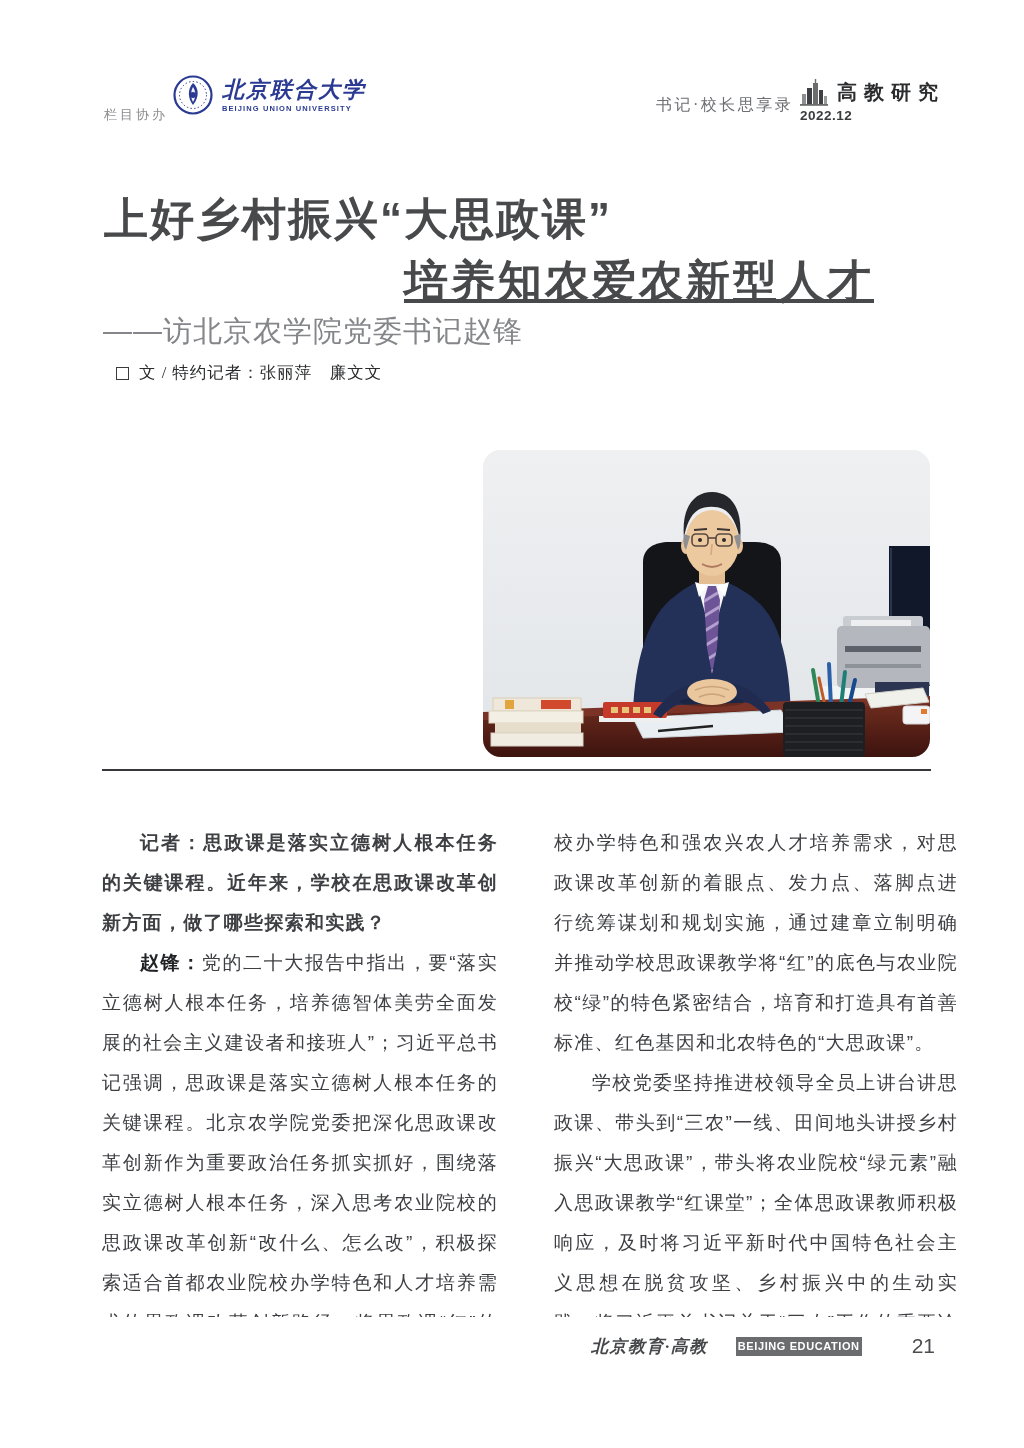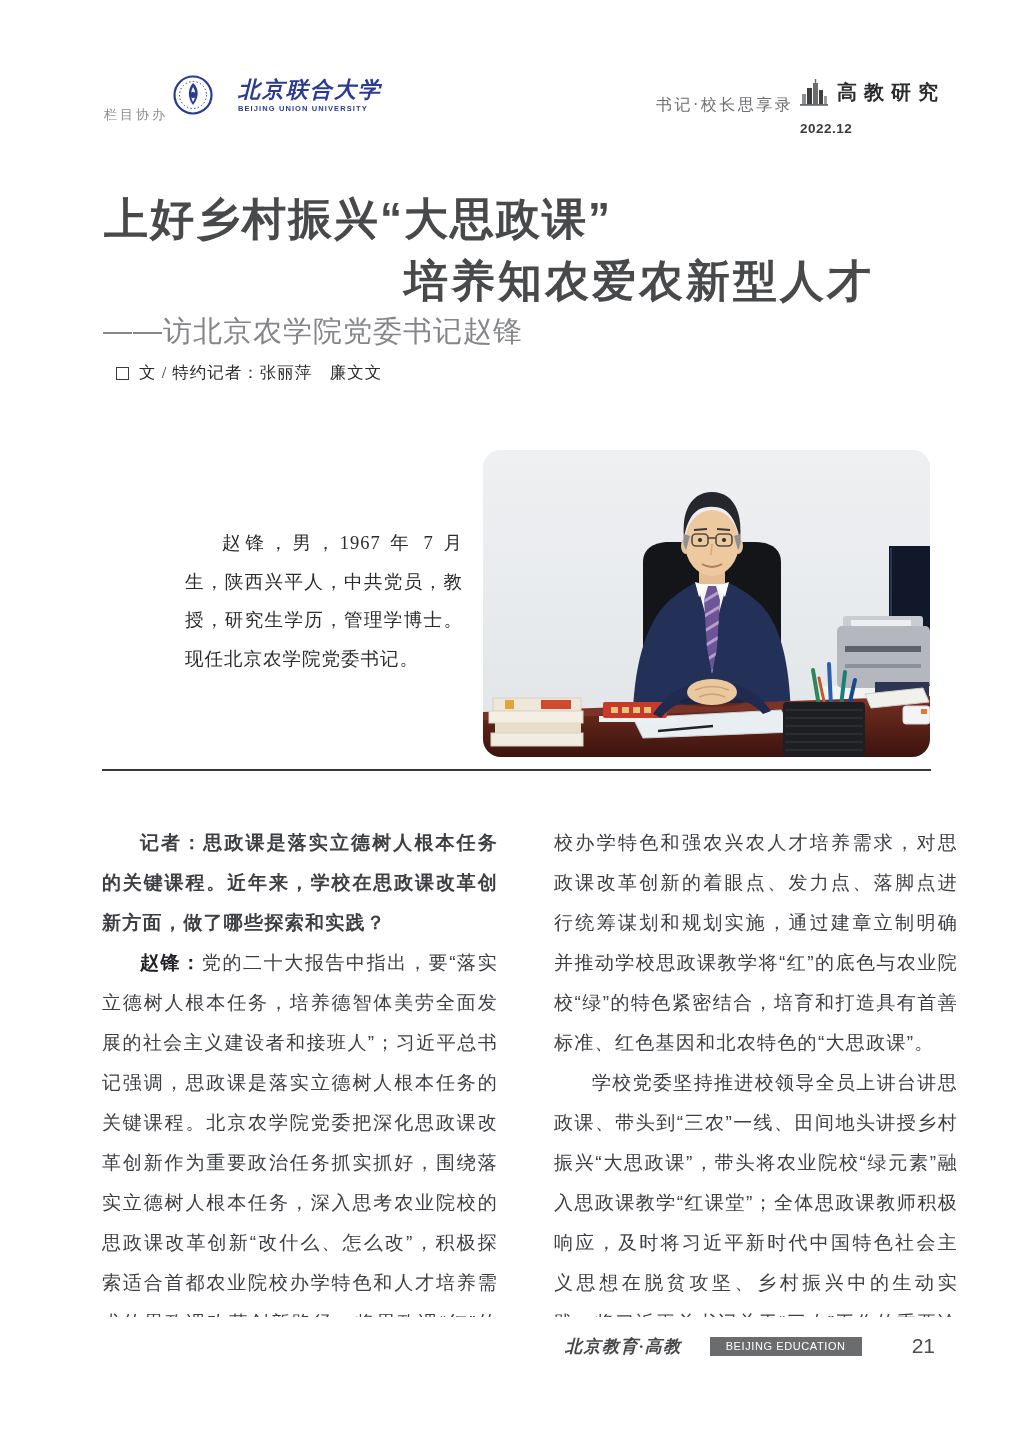--- a/index.html
+++ b/index.html
@@ -5,34 +5,34 @@
   * { margin:0; padding:0; box-sizing:border-box; }
   html,body { background:#ffffff; }
   .page {
     position:relative; width:1024px; height:1448px; margin:0 auto;
     background:#ffffff; overflow:hidden;
     font-family:"Liberation Sans", sans-serif;
     color:#3e3f43;
   }
   
   .column-label { position:absolute; left:104px; top:94px; font-size:13px; color:#8a8b8d; letter-spacing:3px;margin-top:12px; }
-  .logo { position:absolute; left:172px; top:74px; display:flex; align-items:center; gap:24px; }
+  .logo { position:absolute; left:172px; top:74px; display:flex; align-items:center; gap:8px; }
   .logo-emblem { width:42px; height:42px; }
   .logo-texts { display:flex; flex-direction:column; }
   .logo-cn { font-family:"Liberation Serif", serif; font-style:italic; font-weight:bold; font-size:22px; color:#2b3a92; letter-spacing:2px; line-height:24px; }
   .logo-en { font-size:7.5px; font-weight:bold; color:#2b3a92; letter-spacing:1.1px; margin-top:2px; }
   .section-label { position:absolute; left:656px; top:95px; font-family:"Liberation Serif", serif; font-size:16px; color:#6e6f72; letter-spacing:2.5px; }
   .journal-mark { position:absolute; left:800px; top:78px; }
   .journal-row { display:flex; align-items:flex-end; gap:9px; }
   .journal-name { font-size:20px; font-weight:bold; color:#2b2c2e; letter-spacing:7px; line-height:28px; }
-  .journal-issue { font-size:13.5px; font-weight:bold; color:#3a3b3d; margin-top:15px; letter-spacing:0.5px; }
+  .journal-issue { font-size:13.5px; font-weight:bold; color:#3a3b3d; margin-top:2px; letter-spacing:0.5px; }
   
   .title { position:absolute; left:104px; top:190px; width:770px; color:#48494b; font-weight:bold; }
   .title-l1 { font-size:44px; letter-spacing:2px; line-height:58px; }
-  .title-l2 { font-size:44px; letter-spacing:3px; line-height:58px; text-align:right; margin-top:4px; }
+  .title-l2 { font-size:44px; letter-spacing:3px; line-height:58px; text-align:right; margin-top:4px;text-decoration:underline; }
   .subtitle { position:absolute; left:103px; top:312px; font-size:29px; color:#85868a; letter-spacing:1px; }
   .byline { position:absolute; left:104px; top:362px; font-family:"Liberation Serif", serif; font-size:16.5px; color:#2a2b2d; letter-spacing:1px; display:flex; align-items:center;padding-left:12px; }
   .byline-square { width:13px; height:13px; border:1.5px solid #3a3b3d; display:inline-block; margin-right:10px; }
   
   .bio { position:absolute; left:185px; top:524px; width:278px; font-family:"Liberation Serif", serif;
          font-size:18.5px; line-height:38.6px; color:#2b2c2e; text-align:justify; text-indent:2em; letter-spacing:1px; }
   .photo { position:absolute; left:483px; top:450px; width:447px; height:307px; border-radius:18px; overflow:hidden; background:#e8eaec; }
   .photo svg { display:block; }
   
   .divider { position:absolute; left:102px; top:769px; width:829px; height:2px; background:#37383b; }
@@ -40,21 +40,21 @@
   .col { position:absolute; top:823px; height:494px; overflow:hidden; text-align:justify; }
   .col-left  { left:102px; width:396px; }
   .col-right { left:554px; width:404px; }
   .col p { font-size:19px; line-height:40px; letter-spacing:1.3px; color:#3e3f43; text-indent:2em; }
   .col p.cont { text-indent:0; }
   .q { font-family:"Liberation Serif", serif; font-weight:bold; color:#222327; }
   .a-lead { font-family:"Liberation Serif", serif; font-weight:bold; color:#222327; }
   
   .footer { position:absolute; top:1334px; right:89px; display:flex; align-items:center; gap:28px; }
   .footer-script { font-family:"Liberation Serif", serif; font-style:italic; font-weight:bold; font-size:17px; color:#46474a; letter-spacing:1.5px; }
-  .footer-badge { background:#6b6c6e; color:#ffffff; font-size:11px; font-weight:normal; letter-spacing:0.6px; padding:3px 16px 4px; }
+  .footer-badge { background:#6b6c6e; color:#ffffff; font-size:11px; font-weight:bold; letter-spacing:0.6px; padding:3px 2px 4px; }
   .footer-page { font-size:21px; color:#4c4d4f; margin-left:22px; }
 </style>
 </head>
 <body>
 
 <div class="page">
 
   <div class="column-label">栏目协办</div>
 
   <div class="logo">
@@ -92,21 +92,20 @@
   <div class="title">
     <div class="title-l1">上好乡村振兴“大思政课”</div>
     <div class="title-l2">培养知农爱农新型人才</div>
   </div>
   <div class="subtitle">——访北京农学院党委书记赵锋</div>
   <div class="byline">
     <span class="byline-square"></span>
     <span>文 / 特约记者：张丽萍　廉文文</span>
   </div>
 
-  <div class="bio">赵锋，男，1967 年 7 月生，陕西兴平人，中共党员，教授，研究生学历，管理学博士。现任北京农学院党委书记。</div>
 
   <div class="photo">
     <svg width="447" height="307" viewBox="0 0 447 307">
       <defs>
         <linearGradient id="wall" x1="0" y1="0" x2="0" y2="1">
           <stop offset="0" stop-color="#eef0f2"></stop>
             <stop offset="1" stop-color="#e2e5e8"></stop>
         </linearGradient>
         <linearGradient id="desk" x1="0" y1="0" x2="0" y2="1">
           <stop offset="0" stop-color="#6e2c1e"></stop>

